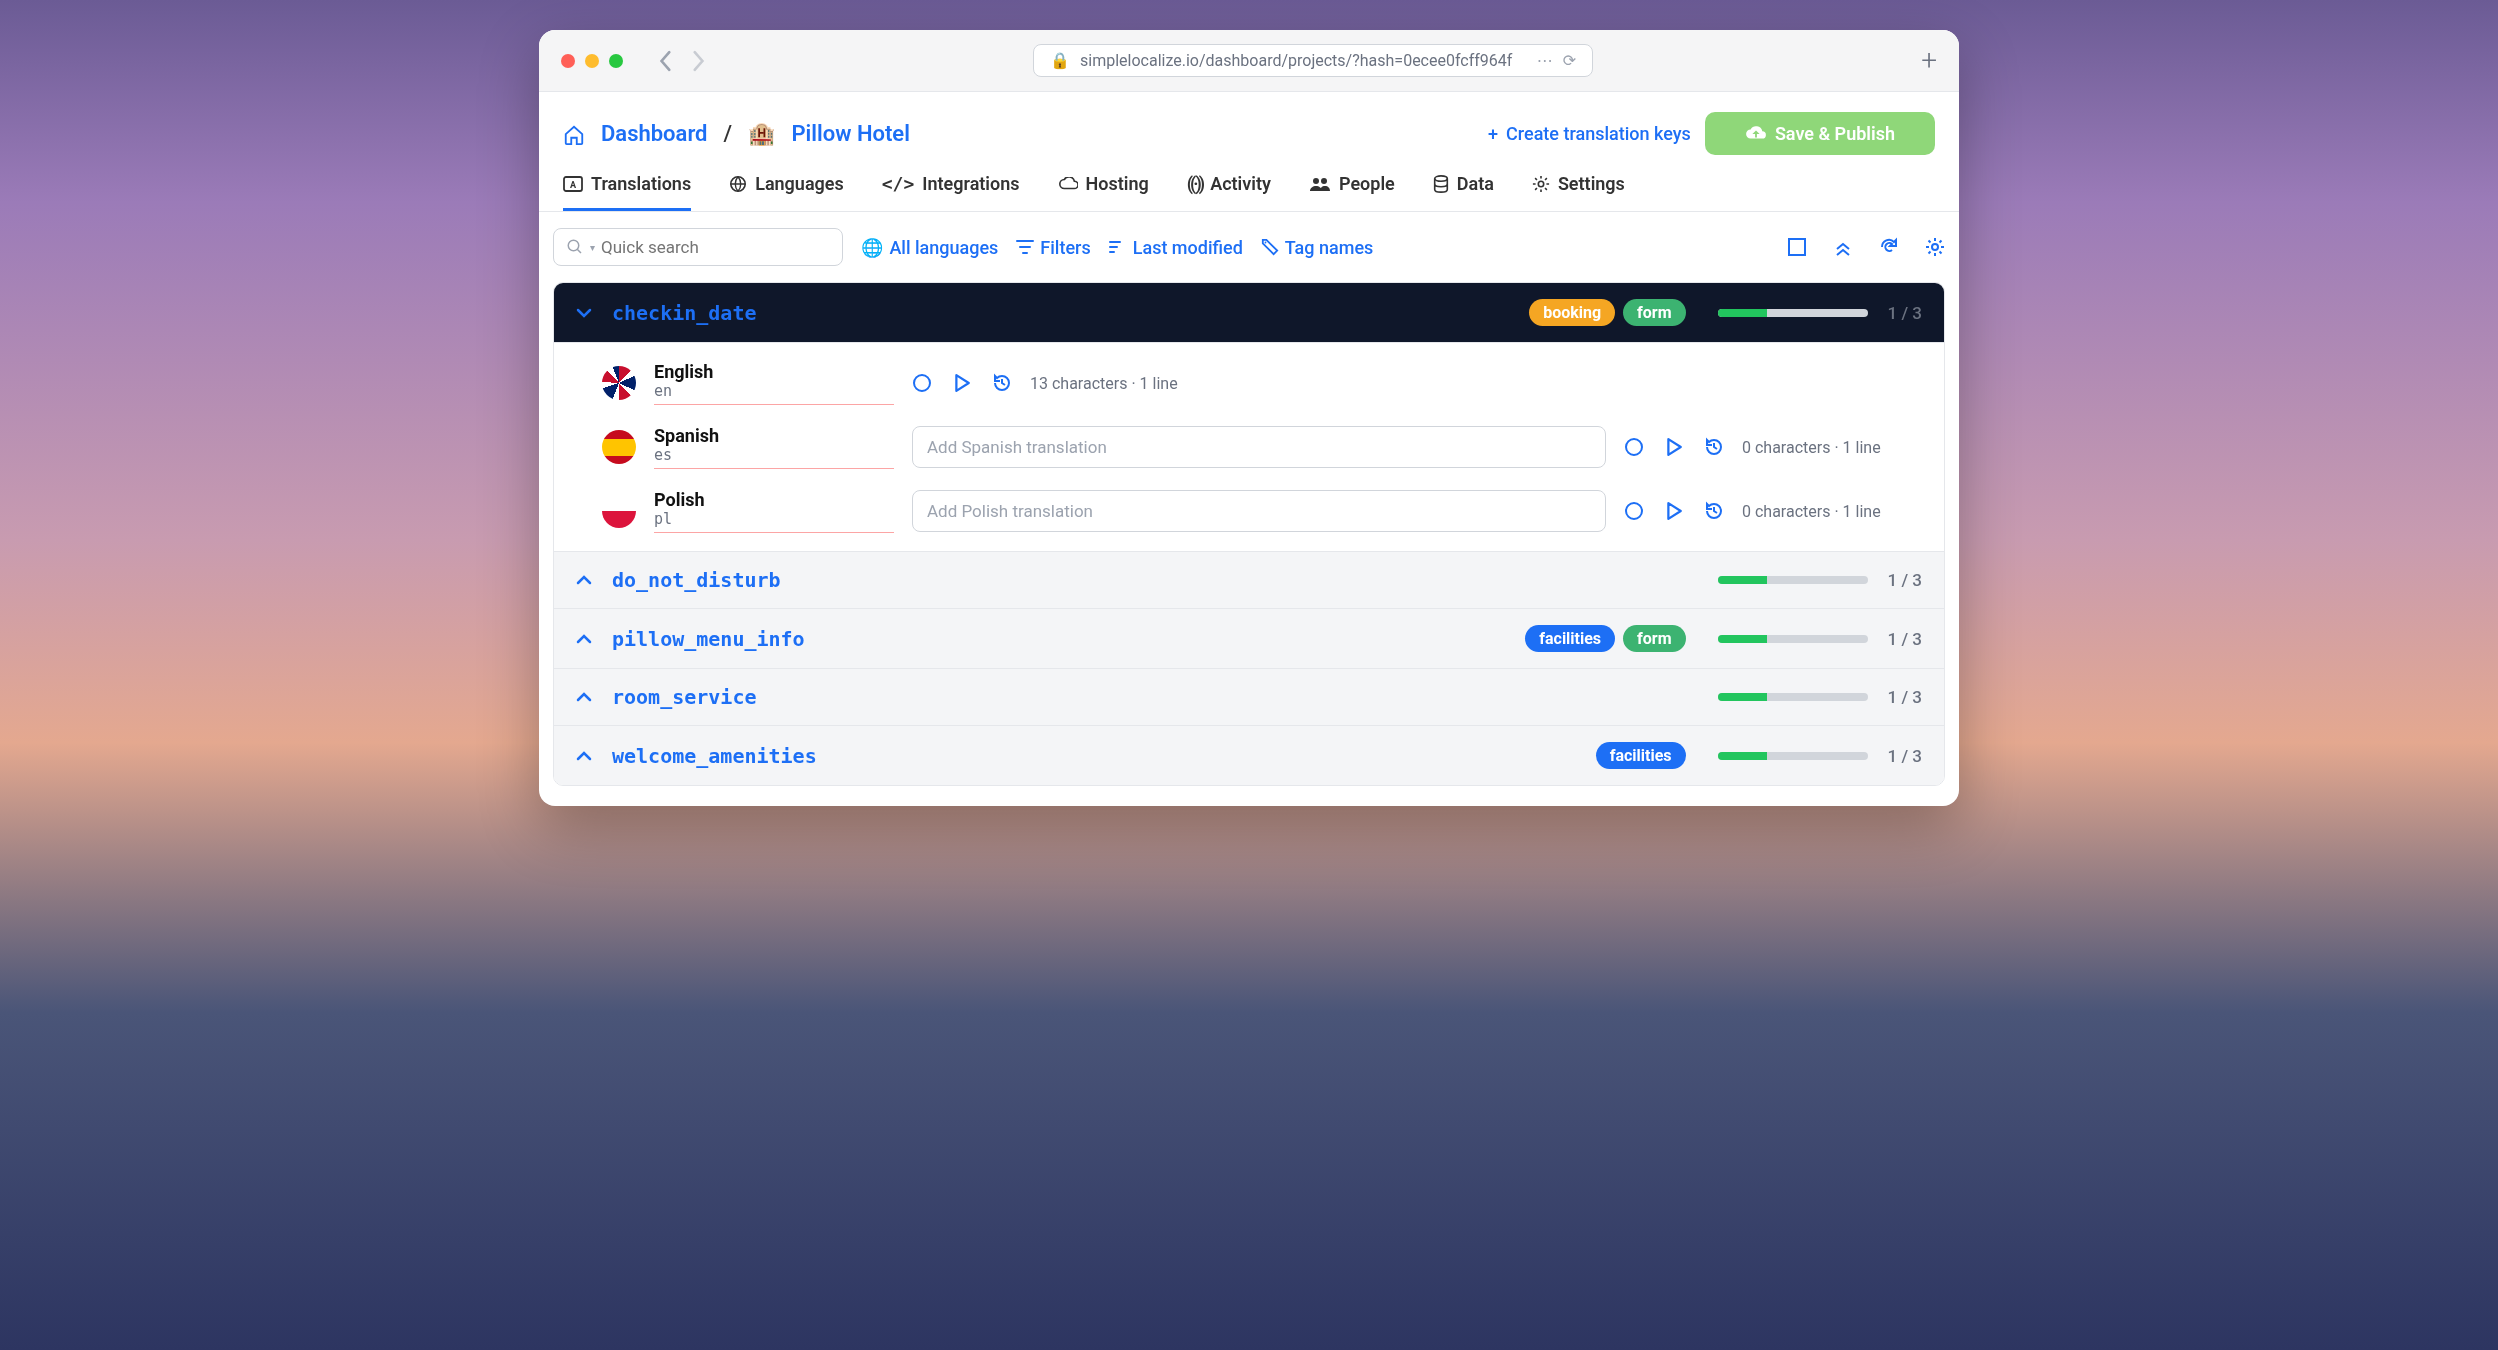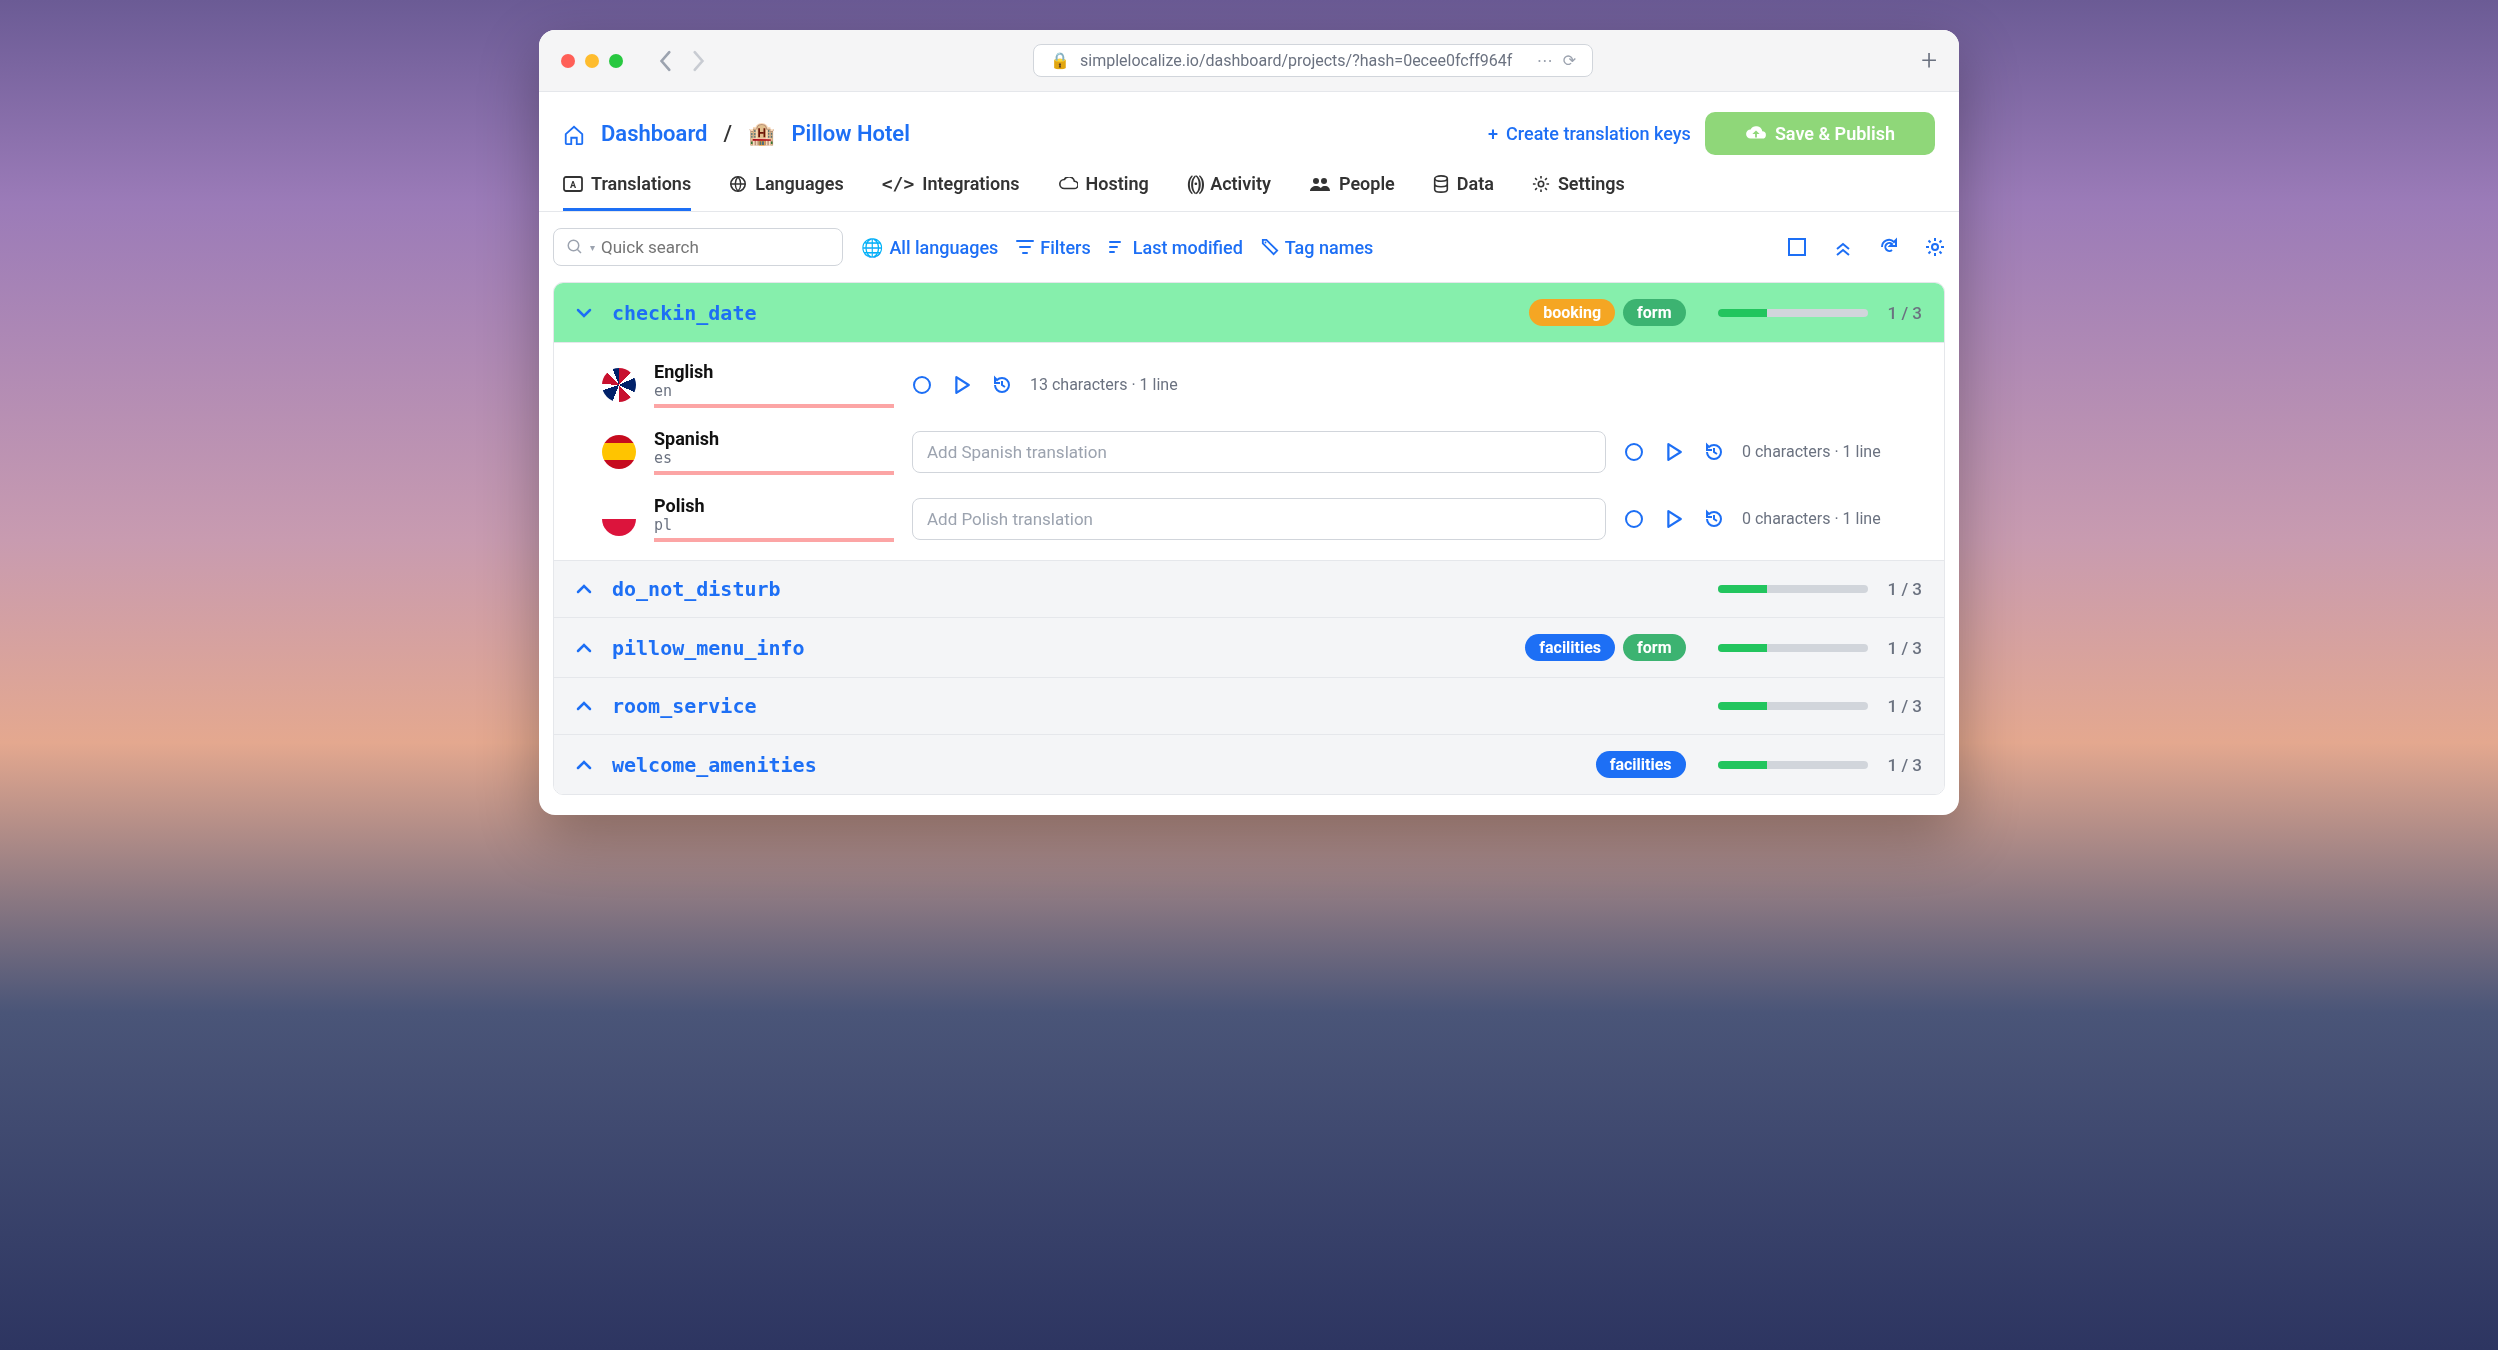--- a/index.html
+++ b/index.html
@@ -31,38 +31,38 @@
 
 .toolbar { display:flex; align-items:center; padding:16px 14px; gap:18px; }
 .search { display:flex; align-items:center; gap:6px; border:1px solid #d1d5db; border-radius:8px; padding:8px 12px; width:290px; }
 .search input{border:none;outline:none;font-size:17px;flex:1;background:transparent;}
 .tbtn { color:#1d6ff5; font-size:18px; font-weight:500; display:flex; align-items:center; gap:6px; }
 .ticons { margin-left:auto; display:flex; gap:26px; color:#1d6ff5; }
 
 .list { border:1px solid #e5e7eb; border-radius:10px; margin:0 14px 20px; overflow:hidden; }
 .key-row { display:flex; align-items:center; padding:16px 22px; border-bottom:1px solid #e5e7eb; gap:16px; background:#f4f5f7;}
 .key-row:last-child{border-bottom:none}
-.key-row.open{background:#86efac;}
+.key-row.open{background:#0f172a;}
 .chev { color:#1d6ff5; width:20px; }
 .keyname { color:#1d6ff5; font-family:ui-monospace,Menlo,monospace; font-size:20px; font-weight:700; }
 .tags { display:flex; gap:8px; }
 .tag { color:#fff; border-radius:999px; padding:4px 14px; font-size:16px; font-weight:700; }
 .tag.orange{background:#f5a623}.tag.green{background:#3cb371}.tag.blue{background:#1d6ff5}
 .prog { display:flex; align-items:center; gap:20px; margin-left:16px; }
 .bar { width:150px; height:8px; background:#d1d5db; border-radius:4px; overflow:hidden; }
 .bar .fill{height:100%;background:#22c55e;width:33%;}
 .count { color:#6b7280; font-size:17px; font-weight:500; }
 
 .langs { background:#fff; padding:8px 0; border-bottom:1px solid #e5e7eb; }
 .lang-row { display:flex; align-items:center; padding:10px 22px 10px 48px; gap:18px; }
 .flag { width:34px; height:34px; border-radius:50%; flex-shrink:0; }
 .flag.uk{background:radial-gradient(circle,#fff 0,#fff 100%);background-image:conic-gradient(#c8102e 0 12%,#fff 12% 18%,#012169 18% 32%,#fff 32% 38%,#c8102e 38% 50%,#fff 50% 56%,#012169 56% 70%,#fff 70% 76%,#c8102e 76% 88%,#fff 88% 94%,#012169 94% 100%);}
 .flag.es{background:linear-gradient(#c60b1e 0 25%,#ffc400 25% 75%,#c60b1e 75% 100%)}
 .flag.pl{background:linear-gradient(#fff 0 50%,#dc143c 50% 100%)}
-.langlbl { width:240px; border-bottom:4px solid #fca5a5; padding-bottom:4px;}
+.langlbl { width:240px; border-bottom:1px solid #fca5a5; padding-bottom:4px;}
 .langlbl .n{font-size:18px;font-weight:700;color:#111}
 .langlbl .c{font-size:15px;font-weight:400;color:#6b7280;font-family:ui-monospace,monospace;}
 .tinput { flex:1; border:1px solid #d1d5db; border-radius:8px; padding:10px 14px; font-size:17px; outline:none; }
 .tinput::placeholder{color:#9ca3af}
 .ricons { display:flex; gap:22px; color:#1d6ff5; align-items:center; }
 .meta { color:#6b7280; font-size:16px; width:180px; text-align:left; }
 
 svg{display:block}
 </style>
 </head>

